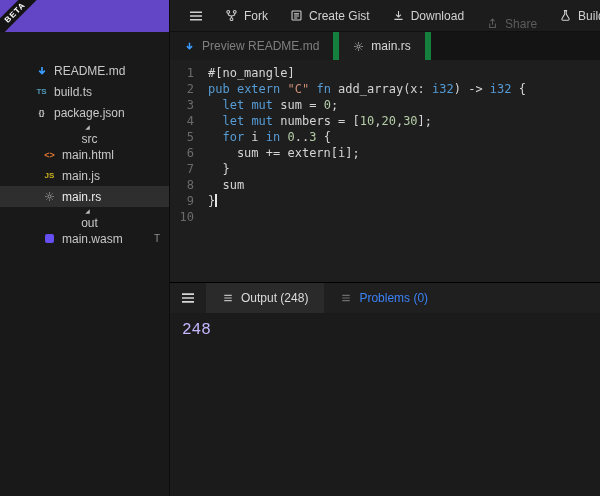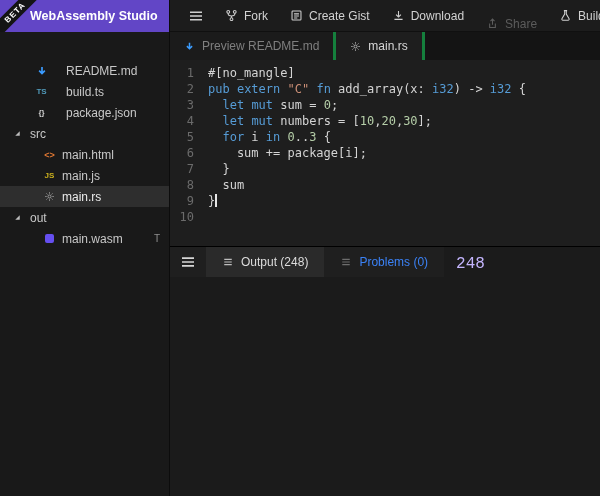--- a/index.html
+++ b/index.html
@@ -14,77 +14,76 @@
              border-right:1px solid #0c0c0c; }
   .sidebar-header { height:32px; flex:none; background:#6246c6; position:relative; overflow:hidden;
                     display:flex; align-items:center; }
   .app-title { color:#fff; font-weight:bold; font-size:12.5px; padding-left:30px; white-space:nowrap; }
   .beta-ribbon { position:absolute; top:6px; left:-22px; width:74px; transform:rotate(-45deg);
                  background:#141414; color:#fff; font-size:8px; letter-spacing:1px;
                  text-align:center; padding:2px 0; font-weight:bold; }
   .file-tree { padding-top:28px; flex:1; }
   .tree-item { height:21px; display:flex; align-items:center; font-size:12px; color:#c8c8c8; width:100%; text-align:left; }
   .tree-item.selected { background:#2e2e2e; color:#eaeaea; }
-  .pad-file   { padding-left:34px;gap:12px; }
-  .pad-folder { padding-left:10px; }
+  .pad-file   { padding-left:34px; }
+  .pad-folder { padding-left:10px;flex-direction:column; }
   .pad-nested { padding-left:42px; }
   .ficon { width:15px; margin-right:5px; display:inline-flex; justify-content:center; align-items:center; flex:none; }
   .glyph { font-size:8px; font-weight:bold; font-family:"Liberation Sans", sans-serif; }
   .g-ts { color:#519aba; } .g-json { color:#cfcfcf; } .g-html { color:#e37933; font-size:9px; } .g-js { color:#cbb01d; }
   .wasm-sq { width:9px; height:9px; background:#654ff0; border-radius:2px; display:inline-block; }
   .badge-t { margin-left:auto; padding-right:9px; font-size:10px; color:#8f8f8f; }
 
   
   .main { flex:1; min-width:0; display:flex; flex-direction:column; }
 
   .toolbar { height:32px; flex:none; background:#1c1c1c; display:flex; align-items:center;
              padding:0 8px; border-bottom:1px solid #101010; }
   .menu-btn { padding:0 10px; height:32px; display:flex; align-items:center; }
   .tb-btn { display:flex; align-items:center; gap:6px; color:#d2d2d2; font-size:12px;
             padding:0 11px; height:32px; white-space:nowrap; }
   .tb-btn.disabled { color:#5c5c5c;margin-top:16px; }
   .iw { display:inline-flex; align-items:center; }
 
   .tabbar { height:28px; flex:none; background:#141414; display:flex; align-items:stretch; }
   .tab { display:flex; align-items:center; gap:7px; padding:0 14px; font-size:12px;
-         color:#7f7f7f; background:#1b1b1b; border-right:3px solid #15803d; white-space:nowrap; }
+         color:#7f7f7f; background:#1b1b1b; border-right:6px solid #15803d; white-space:nowrap; }
   .tab.active { background:#1e1e1e; color:#d8d8d8; }
 
   .editor { flex:1; background:#1e1e1e; padding-top:5px; overflow:hidden;
             font-family:"DejaVu Sans Mono", monospace; font-size:12px; line-height:16px; }
   .code-line { display:flex; height:16px; }
   .line-number { width:38px; flex:none; text-align:right; padding-right:14px; color:#6b6b6b; }
   .line-content { white-space:pre; color:#d4d4d4;text-align:center; }
   .tok-plain   { color:#d4d4d4; }
   .tok-keyword { color:#569cd6; }
   .tok-string  { color:#ce9178; }
   .tok-number  { color:#b5cea8; }
   .tok-type    { color:#569cd6; }
   .cursor { display:inline-block; width:1.5px; height:13px; background:#e6e6e6;
             vertical-align:-2px; animation:blink 1s steps(2) infinite; }
   @keyframes blink { 0%,49% {opacity:1;} 50%,100% {opacity:0;} }
 
   
-  .bottom-panel { height:250px; flex:none; background:#1b1b1b; border-top:1px solid #000;
-                  display:flex; flex-direction:row; }
+  .bottom-panel { height:214px; flex:none; background:#1b1b1b; border-top:1px solid #000;
+                  display:flex; flex-direction:column; }
   .bottom-header { height:30px; flex:none; display:flex; align-items:stretch; background:#1f1f1f; }
   .bottom-menu { width:36px; display:flex; align-items:center; justify-content:center; }
   .btab { display:flex; align-items:center; gap:7px; padding:0 16px; font-size:12px; color:#3b82f6; white-space:nowrap; }
   .btab.active { background:#2a2a2a; color:#dcdcdc; }
   .bottom-content { padding:8px 12px; font-family:Liberation Mono, monospace; font-size:16px; color:#c4b5fd; flex:1; }
 </style>
 </head>
 <body>
 
 <div class="app">
 
   <div class="sidebar">
     <div class="sidebar-header">
       <div class="beta-ribbon">BETA</div>
-      <div class="app-title">WebAssembly Studio</div>
     </div>
 
     <div class="file-tree">
 
       <button class="tree-item pad-file">
         <span class="ficon">
           <svg width="12" height="12" viewBox="0 0 16 16" fill="none" stroke="#3b9cff" stroke-width="2.2">
               <path d="M8 2.5v7.5M4.2 7.5 8 11.3l3.8-3.8"></path>
             </svg>
         </span>
@@ -249,21 +248,21 @@
           <div class="code-line">
             <span class="line-number">4</span>
             <span class="line-content"><span class="tok-plain">  </span><span class="tok-keyword">let</span><span class="tok-plain"> </span><span class="tok-keyword">mut</span><span class="tok-plain"> numbers = [</span><span class="tok-number">10</span><span class="tok-plain">,</span><span class="tok-number">20</span><span class="tok-plain">,</span><span class="tok-number">30</span><span class="tok-plain">];</span></span>
           </div>
           <div class="code-line">
             <span class="line-number">5</span>
             <span class="line-content"><span class="tok-plain">  </span><span class="tok-keyword">for</span><span class="tok-plain"> i </span><span class="tok-keyword">in</span><span class="tok-plain"> </span><span class="tok-number">0</span><span class="tok-plain">..</span><span class="tok-number">3</span><span class="tok-plain"> {</span></span>
           </div>
           <div class="code-line">
             <span class="line-number">6</span>
-            <span class="line-content"><span class="tok-plain">    sum += package[i];</span></span>
+            <span class="line-content"><span class="tok-plain">    sum += extern[i];</span></span>
           </div>
           <div class="code-line">
             <span class="line-number">7</span>
             <span class="line-content"><span class="tok-plain">  }</span></span>
           </div>
           <div class="code-line">
             <span class="line-number">8</span>
             <span class="line-content"><span class="tok-plain">  sum</span></span>
           </div>
           <div class="code-line">

